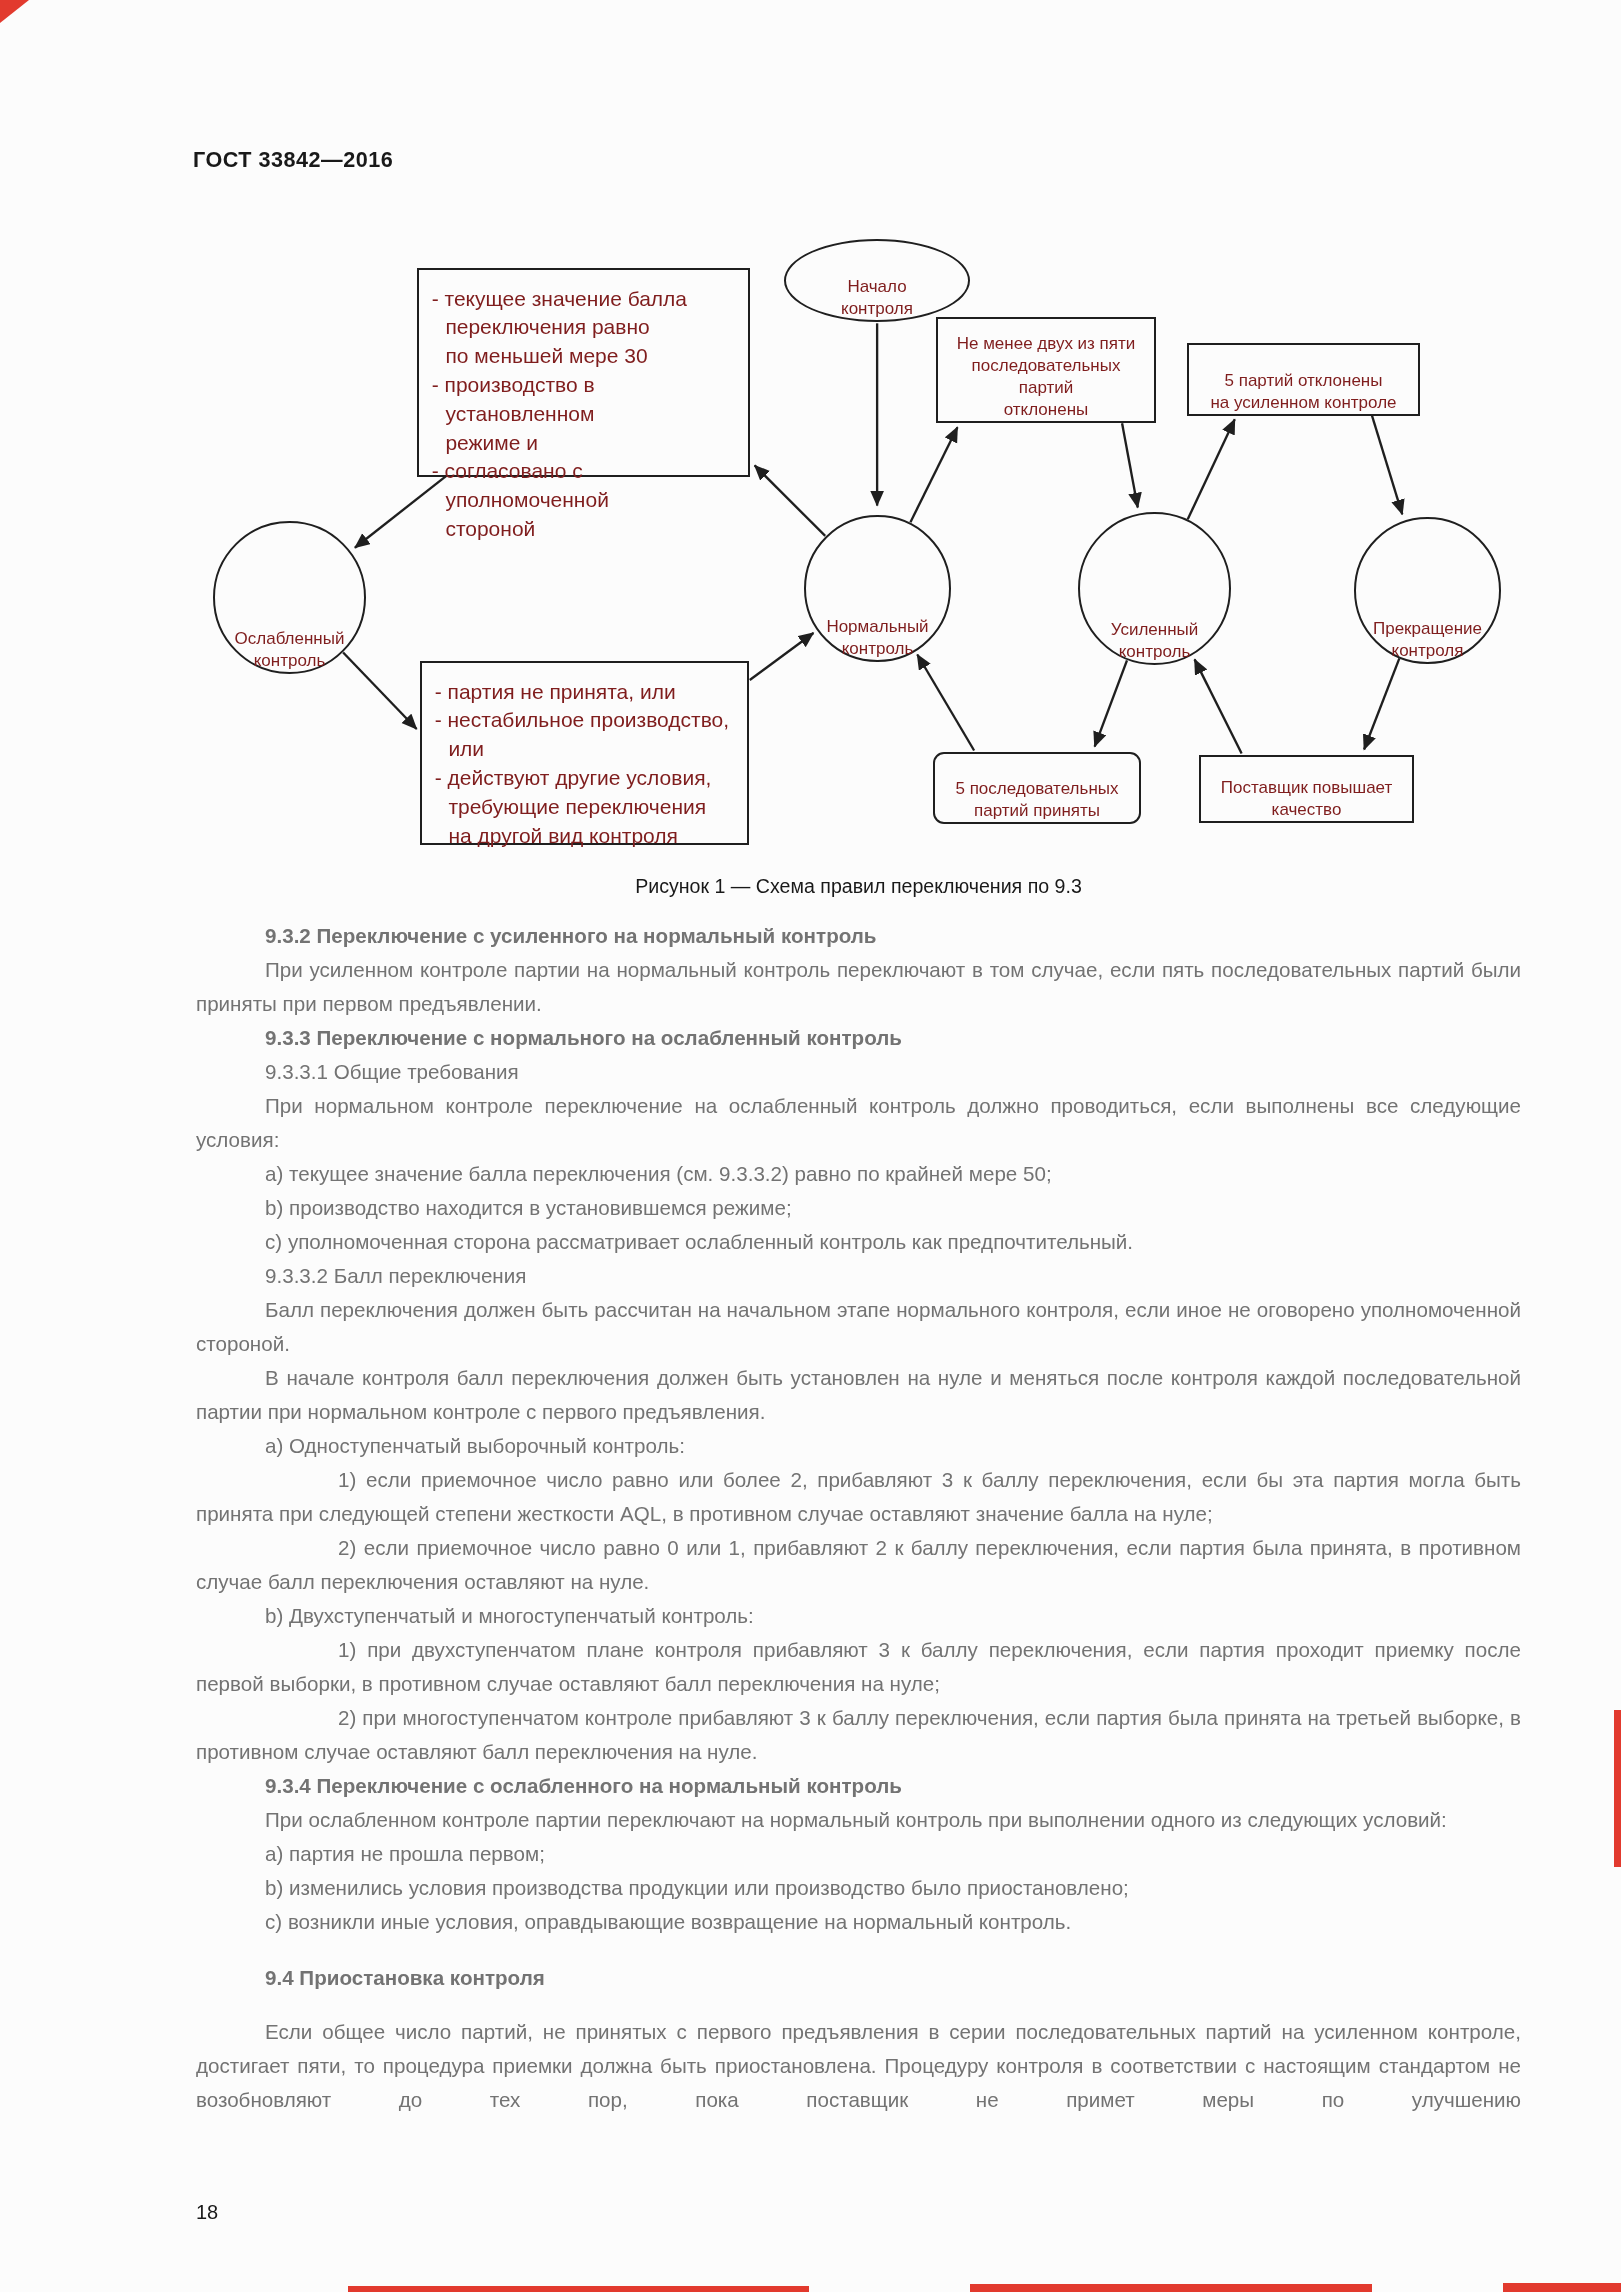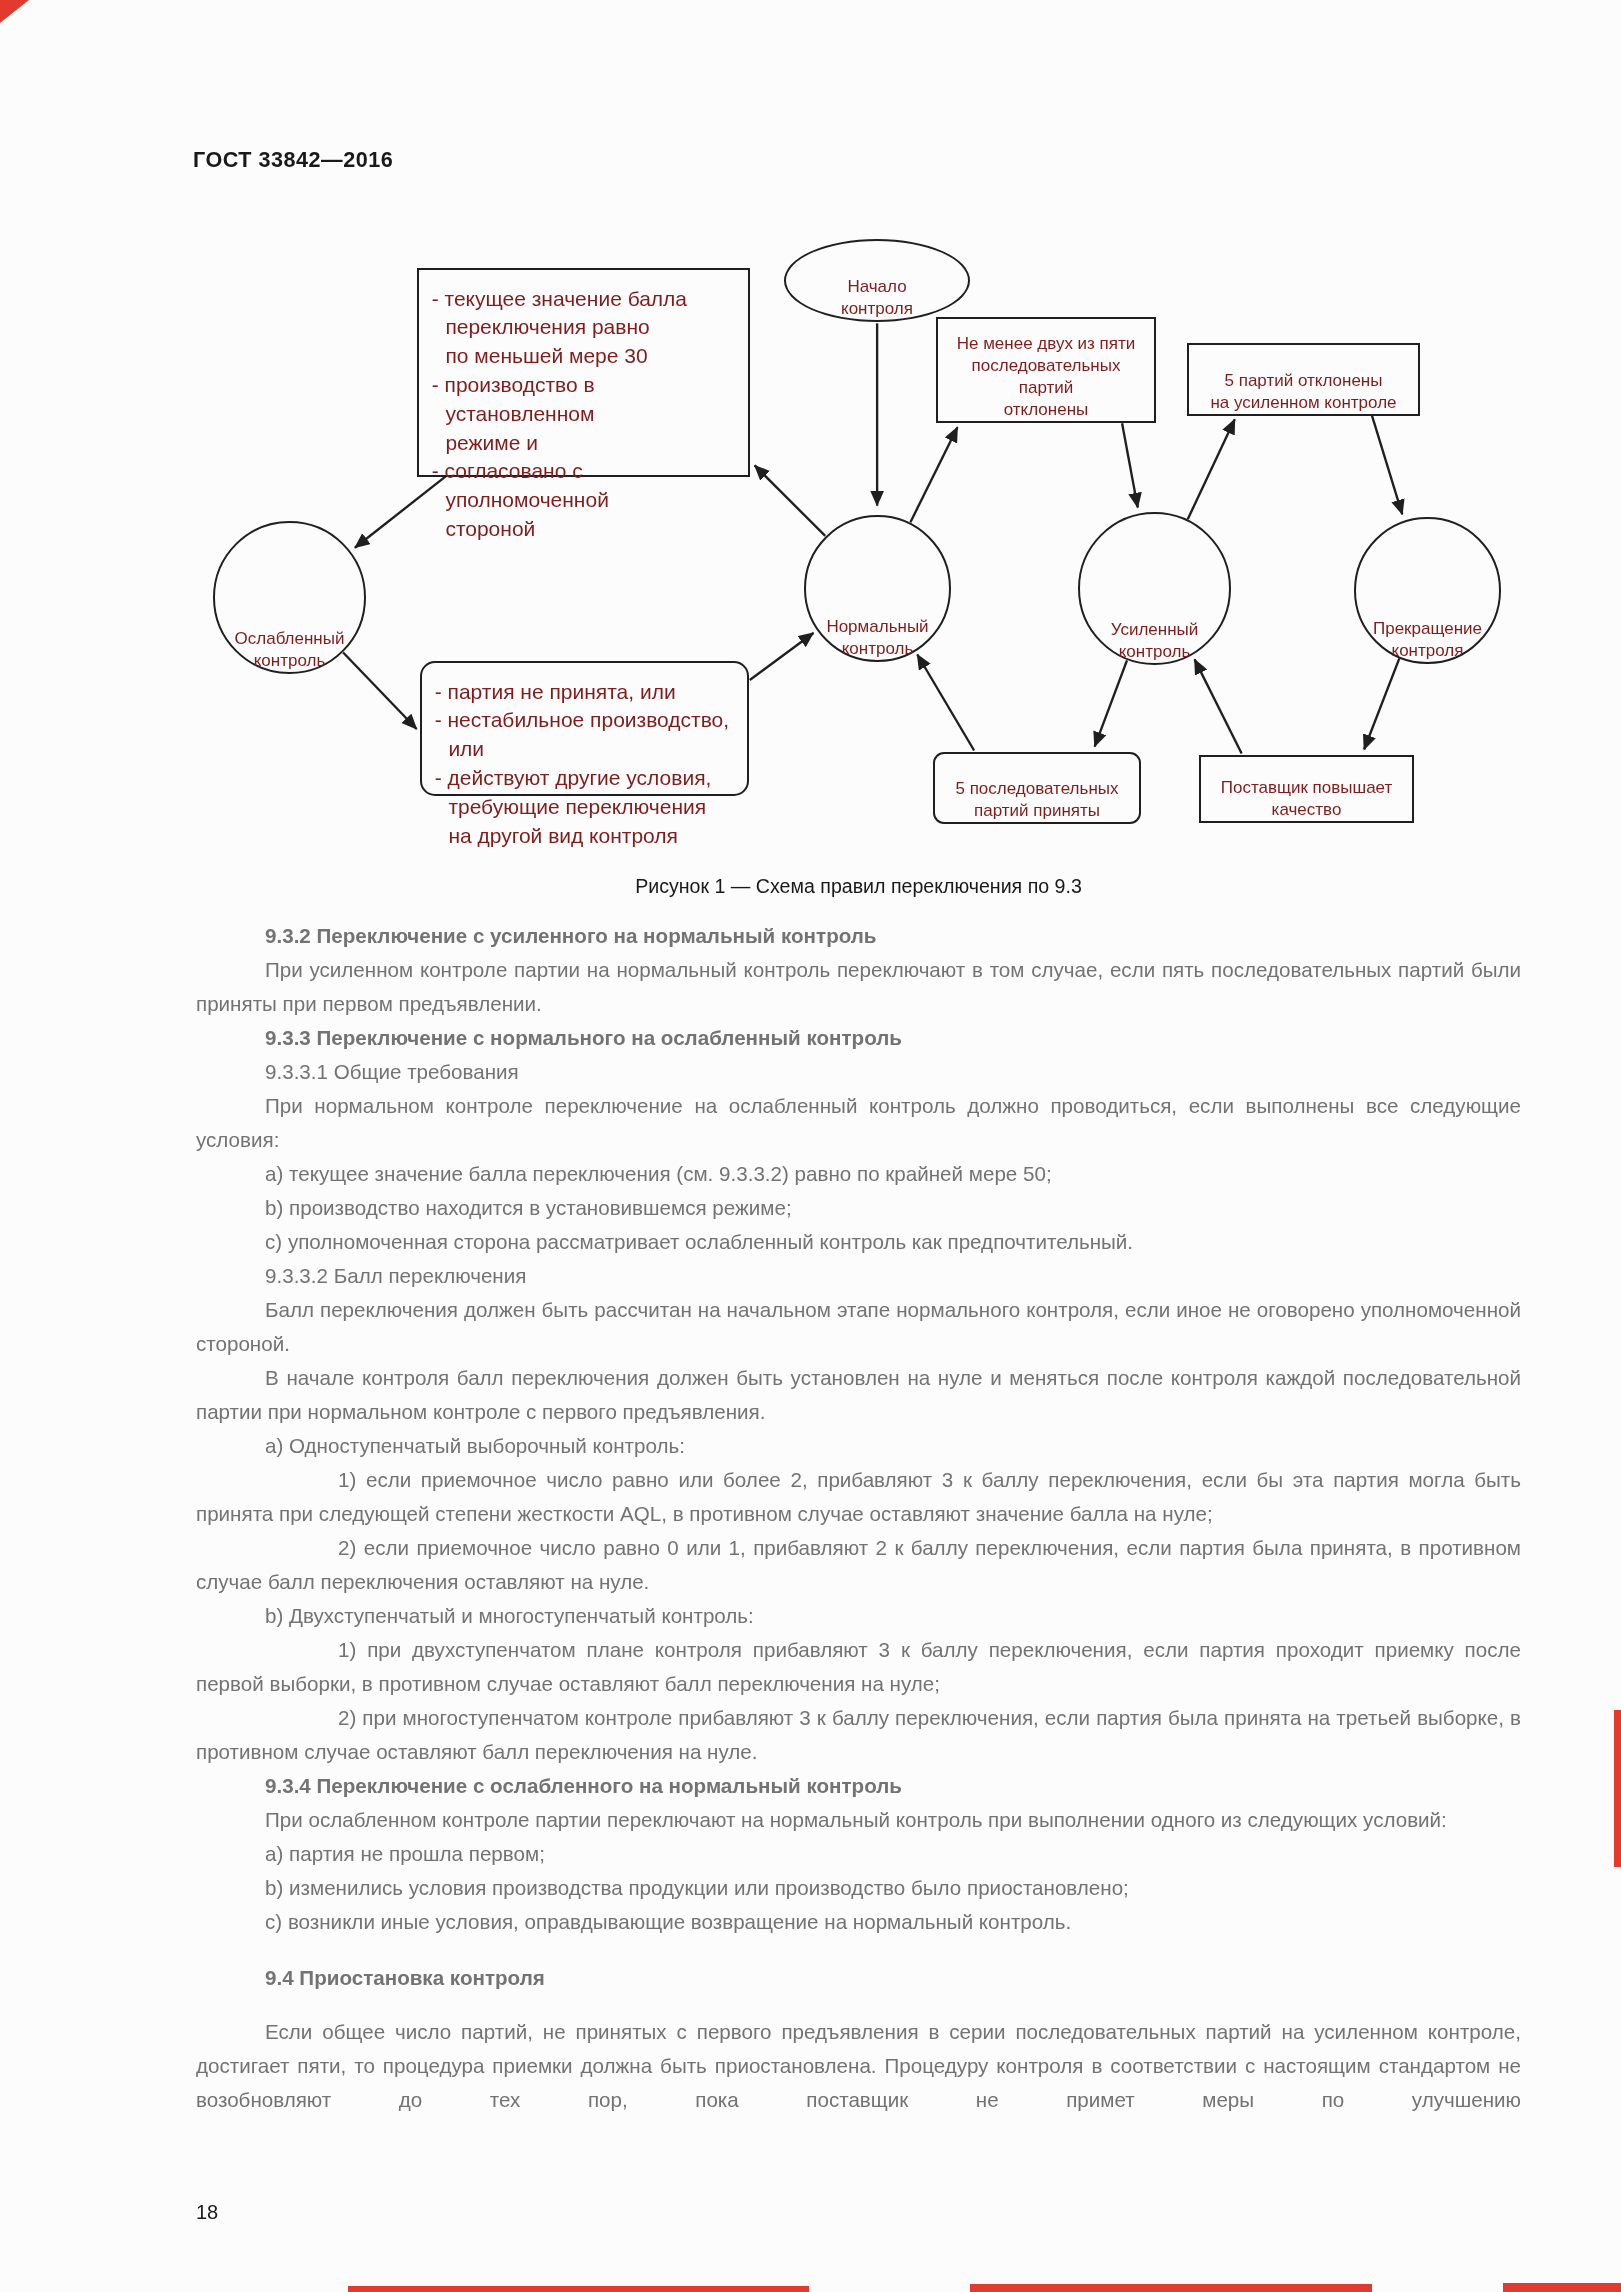--- a/index.html
+++ b/index.html
@@ -34,21 +34,21 @@
   }
   .bullet { padding-left: 13.7px; text-indent: -13.7px; white-space: pre-line; }
   #node-start       { left: 784px;  top: 239px; width: 186px; height: 83px; }
   #box-a            { left: 417px;  top: 268px; width: 333px; height: 209px; }
   #box-b            { left: 936px;  top: 317px; width: 220px; height: 106px; }
   #box-c            { left: 1187px; top: 343px; width: 233px; height: 73px; }
   #circle-reduced   { left: 213px;  top: 521px; width: 153px; height: 153px; }
   #circle-normal    { left: 804px;  top: 515px; width: 147px; height: 147px; }
   #circle-tightened { left: 1078px; top: 512px; width: 153px; height: 153px; }
   #circle-stop      { left: 1354px; top: 517px; width: 147px; height: 147px; }
-  #box-d            { left: 420px;  top: 661px; width: 329px; height: 135px; border-radius: 15px; }
+  #box-d            { left: 420px;  top: 661px; width: 329px; height: 184px; }
   #box-e            { left: 933px;  top: 752px; width: 208px; height: 72px; border-radius: 11px; }
   #box-f            { left: 1199px; top: 755px; width: 215px; height: 68px; }
   .caption {
     position: absolute; left: 196px; top: 875px; width: 1325px;
     text-align: center; font-size: 19.6px;
   }
   
   .text-block {
     position: absolute; left: 196px; top: 919px; width: 1325px;
     font-size: 20.6px; line-height: 34px; text-align: justify; color: #737373;

